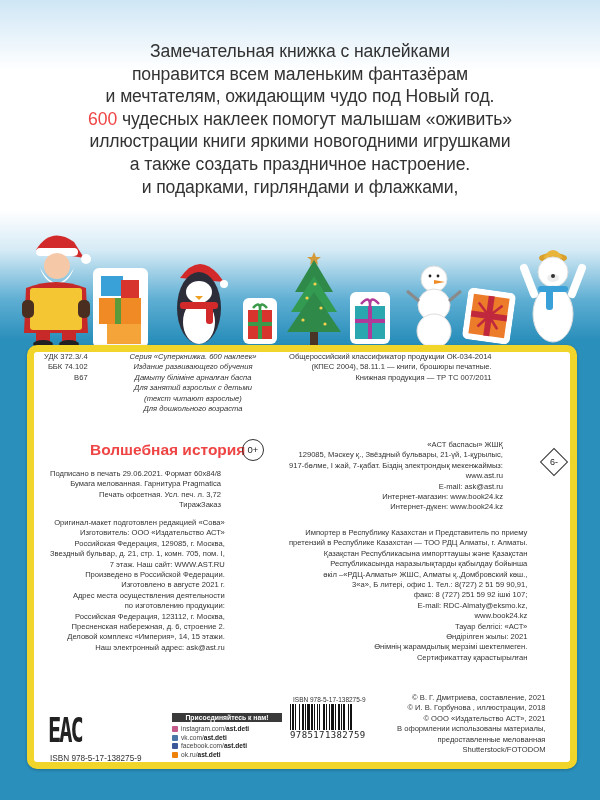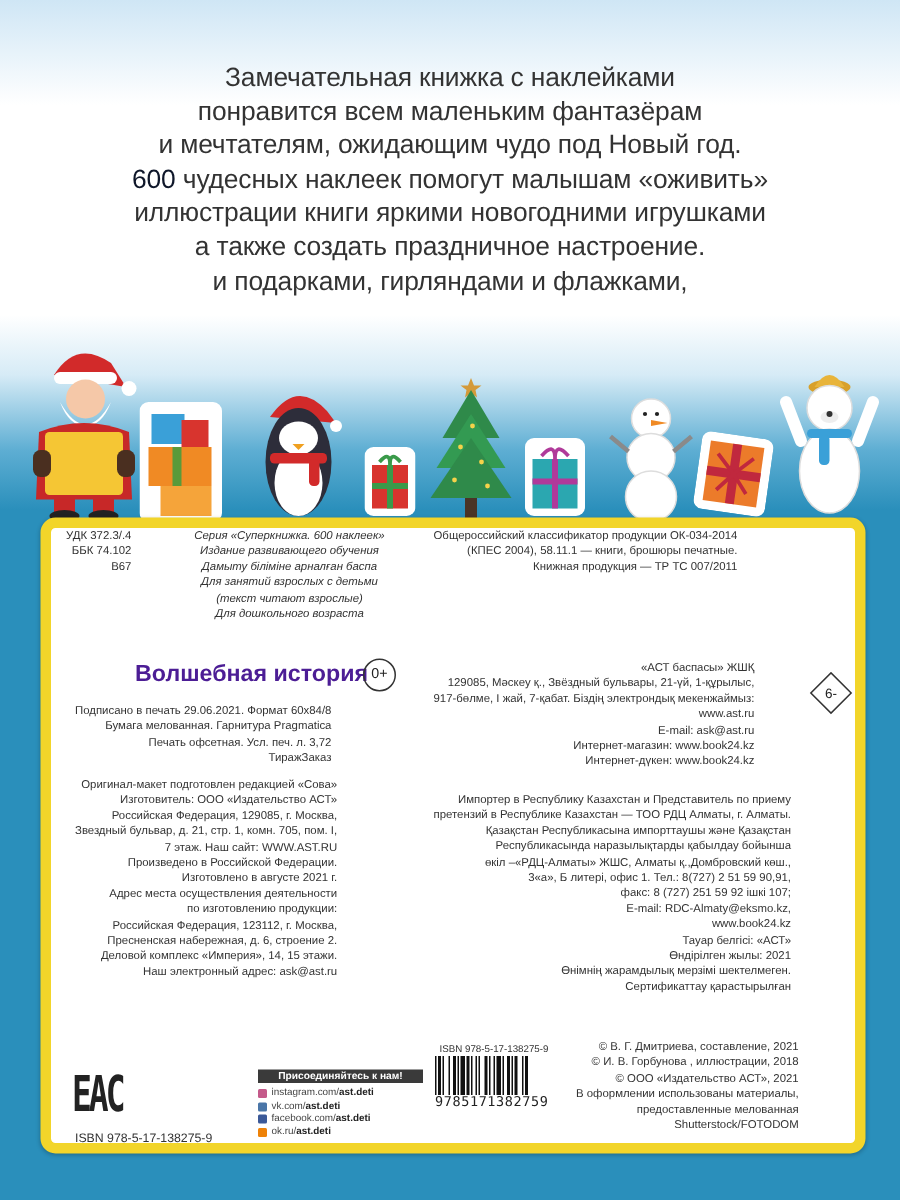--- a/index.html
+++ b/index.html
@@ -10,34 +10,34 @@
     position: relative;
     color: #222;
   }
   .blurb {
     position: absolute; left: 0; top: 40px; width: 600px;
     text-align: center;
     font-size: 17.6px; line-height: 22.6px; color: #333;
     font-family: "Liberation Sans", sans-serif;
     letter-spacing: -0.1px;
   }
-  .blurb .hl { color: #0f172a; }
+  .blurb .hl { color: #ef4444; }
 
   .stickers { position: absolute; left: 0; top: 228px; width: 600px; height: 118px; }
   .stk { position: absolute; }
 
   .panel {
     position: absolute; left: 27px; top: 345px; width: 550px; height: 424px;
     background: #fff; border: 7px solid #f2d52a; border-radius: 10px;
     box-shadow: 0 1px 3px rgba(0,0,0,0.25);
   }
   .sm { font-size: 7.6px; line-height: 10.4px; color: #333; text-align: right; }
   .it { font-style: italic; text-align: center; }
   .abs { position: absolute; }
-  .title { font-weight: bold; font-size: 15.5px; color: #4c1d95; }
+  .title { font-weight: bold; font-size: 15.5px; color: #ef4444; }
   .badge0 {
     position: absolute; width: 22px; height: 22px; border: 1.3px solid #333; border-radius: 50%;
     font-size: 9.5px; text-align: center; line-height: 20px;
   }
   .badge6 {
     position: absolute; width: 20px; height: 20px; border: 1.3px solid #333;
     transform: rotate(45deg);
   }
   .badge6 span { display:block; transform: rotate(-45deg); font-size: 9px; text-align:center; line-height:18px; }
   .eac { position: absolute; font-family: "DejaVu Sans Mono", monospace; font-weight: bold; font-size: 22px; letter-spacing: -2px; transform: scaleY(1.5); transform-origin: top left; }
@@ -233,21 +233,21 @@
     <div>3«а», Б литері, офис 1. Тел.: 8(727) 2 51 59 90,91,</div>
     <div>факс: 8 (727) 251 59 92 ішкі 107;</div>
     <div>E-mail: RDC-Almaty@eksmo.kz,</div>
     <div>www.book24.kz</div>
     <div>Тауар белгісі: «АСТ»</div>
     <div>Өндірілген жылы: 2021</div>
     <div>Өнімнің жарамдылық мерзімі шектелмеген.</div>
     <div>Сертификаттау қарастырылған</div>
   </div>
 
-  <div class="abs sm" style="left:350px;top:341px;">
+  <div class="abs sm" style="left:363px;top:341px;">
     <div>© В. Г. Дмитриева, составление, 2021</div>
     <div>©  И. В. Горбунова , иллюстрации, 2018</div>
     <div>© ООО «Издательство АСТ», 2021</div>
     <div>В оформлении использованы материалы,</div>
     <div>предоставленные мелованная</div>
     <div>Shutterstock/FOTODOM</div>
   </div>
 
   <div class="eac" style="left:14px;top:360px;">EAC</div>
   <div class="abs sm" style="left:16px;top:402px;font-size:8.2px;">ISBN  978-5-17-138275-9</div>

